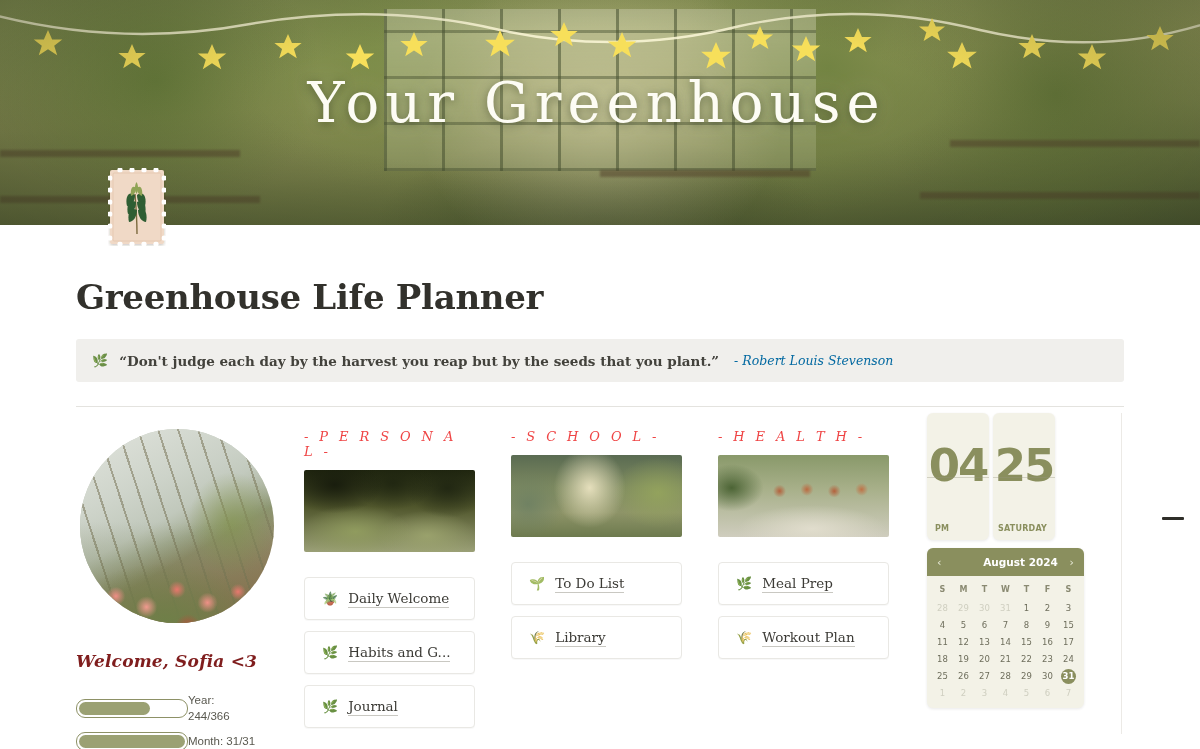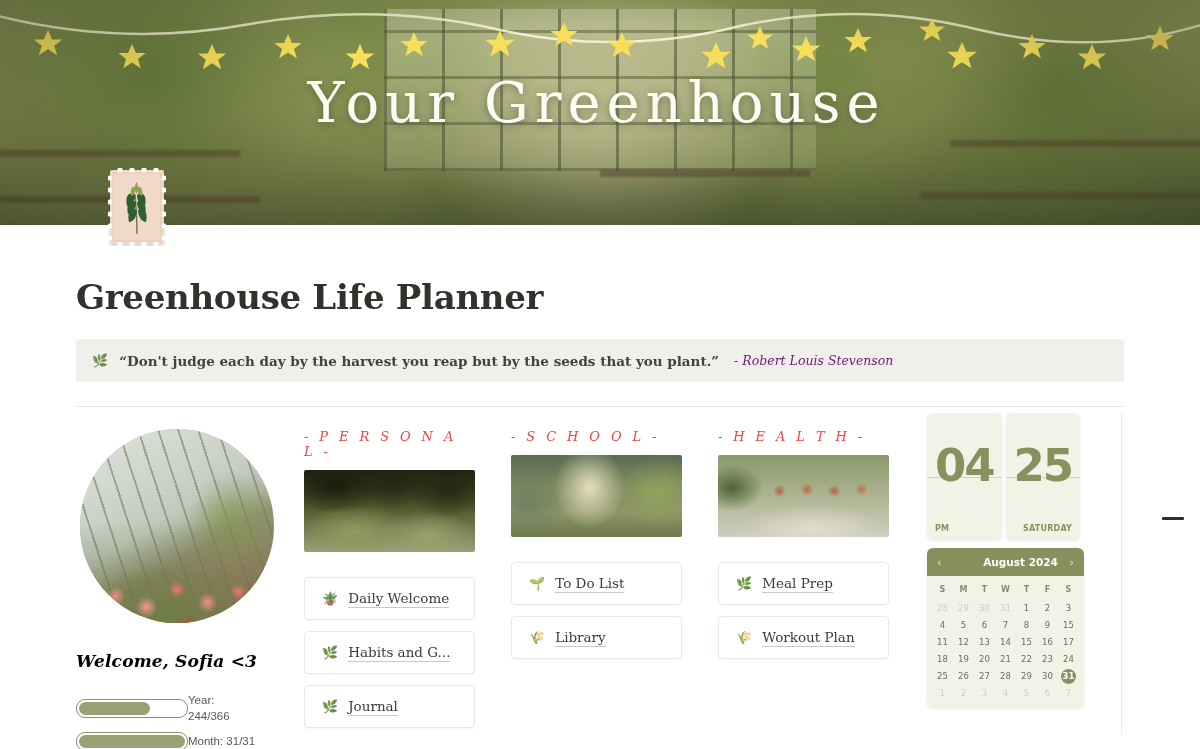--- a/index.html
+++ b/index.html
@@ -122,21 +122,21 @@
     font-family: "DejaVu Serif", serif;
     font-weight: 700;
     font-size: 13.5px;
     color: #43423c;
   }
   .quote-author {
     font-family: "DejaVu Serif", serif;
     font-style: italic;
     font-weight: 400;
     font-size: 12.5px;
-    color: #701a75;
+    color: #0369a1;
     margin-left: 4px;
   }
 
   .hr-rule {
     margin: 24px 0 0 0;
     height: 1px;
     background: #e4e3df;
     width: 1048px;
   }
 
@@ -183,21 +183,21 @@
     position: absolute; right: -4%; top: 18%; width: 52%; height: 62%;
     background: radial-gradient(ellipse 60% 60% at 50% 50%, rgba(134,150,84,.75), rgba(0,0,0,0) 72%);
   }
 
   .welcome {
     margin-top: 28px;
     font-family: "DejaVu Serif", serif;
     font-style: italic;
     font-weight: 700;
     font-size: 17px;
-    color: #000000;
+    color: #7f1d1d;
     letter-spacing: .2px;
   }
 
   .bars { margin-top: 22px; }
   .bar-row {
     display: flex;
     align-items: center;
     margin-bottom: 8px;
   }
   .bar-track {
@@ -288,21 +288,21 @@
 
   
   .widget-col {
     position: absolute;
     left: 2px; top: -16px;
     width: 160px;
   }
   .flip-clock {
     display: flex;
     gap: 4px;
-    width: 153px;
+    width: 128px;
     height: 127px;
   }
   .flip-card {
     flex: 1 1 50%;
     position: relative;
     background: #f3f2e7;
     border-radius: 6px;
     box-shadow: 0 1px 3px rgba(0,0,0,.09);
     overflow: hidden;
   }

